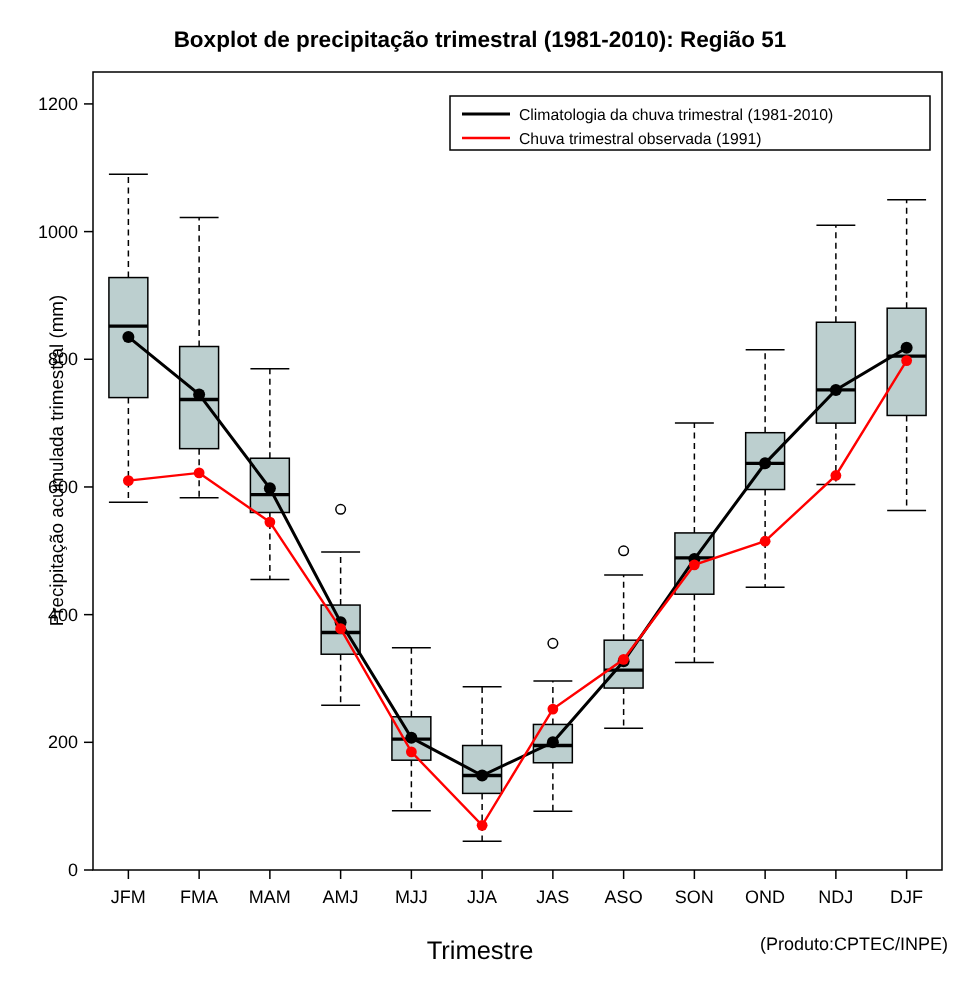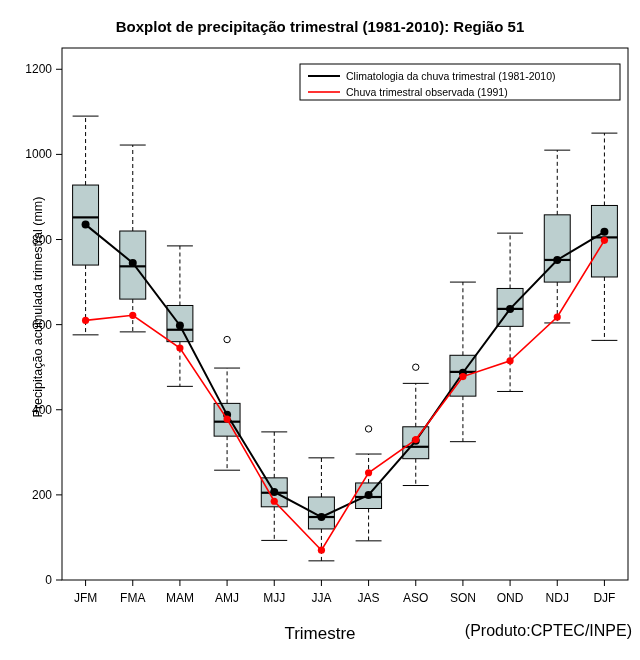--- a/index.html
+++ b/index.html
@@ -48,21 +48,21 @@
     left: 0;
     top: 624px;
     width: 640px;
     text-align: center;
     font-size: 17px;
   }
   #credit {
     position: absolute;
     right: 8px;
     top: 622px;
-    font-size: 16px;
+    font-size: 12px;
   }
   .tick-text {
     font-size: 12px;
   }
   .legend-text {
     font-size: 10.5px;
   }
 </style>
 </head>
 <body>

